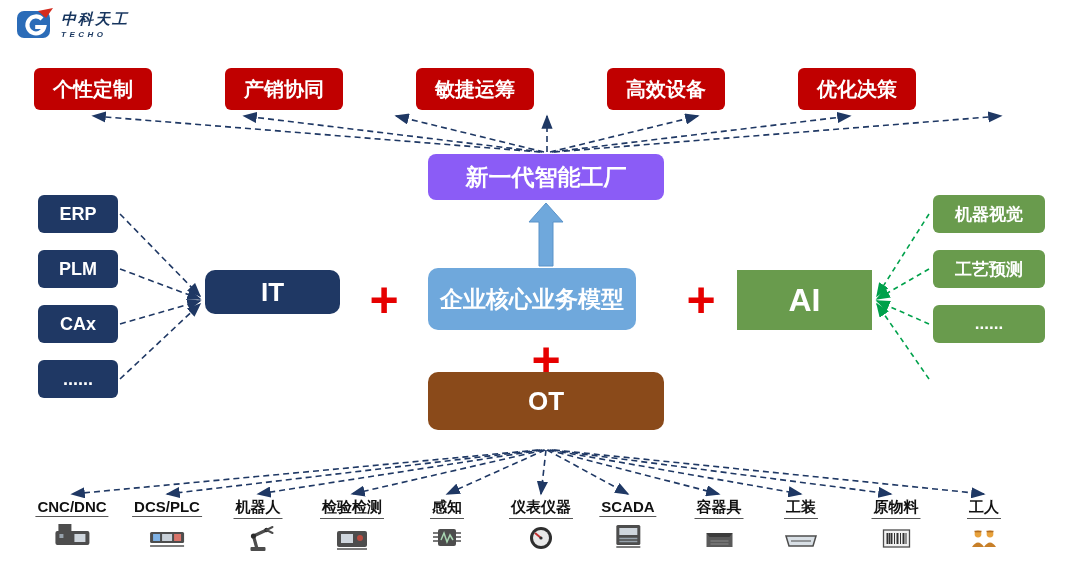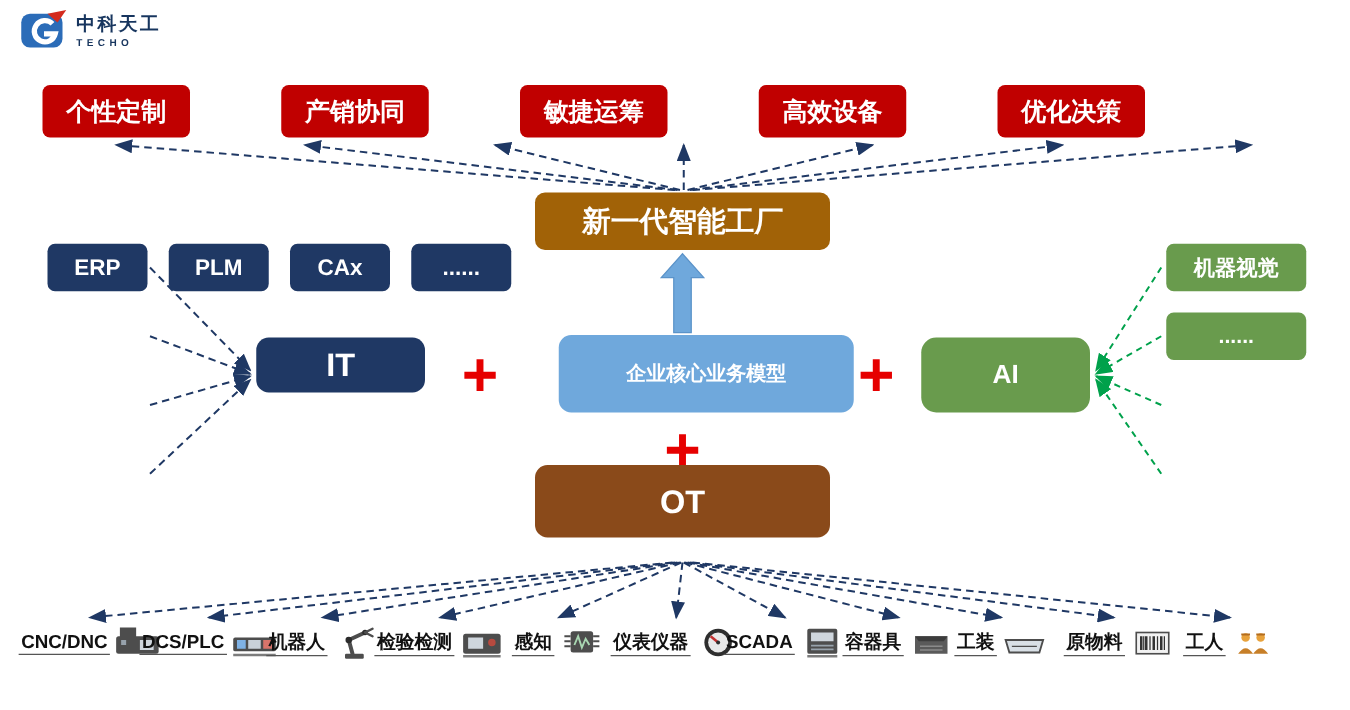--- a/index.html
+++ b/index.html
@@ -4,59 +4,59 @@
 <style>
   * { box-sizing: border-box; margin: 0; padding: 0; }
   html,body { background:#ffffff; }
   body { font-family:"Liberation Sans","DejaVu Sans",sans-serif; }
   .stage { position:relative; width:1080px; height:568px; background:#ffffff; overflow:hidden; }
   .arrow-layer { position:absolute; left:0; top:0; width:1080px; height:568px; pointer-events:none; }
   .dash-navy { stroke:#1F3864; stroke-width:1.6; stroke-dasharray:6 4; fill:none; }
   .dash-green { stroke:#00A14B; stroke-width:1.6; stroke-dasharray:5 4; fill:none; }
 
   
-  .logo { position:absolute; left:16px; top:8px; display:flex; align-items:center; gap:7px; }
+  .logo { position:absolute; left:16px; top:8px; display:flex; align-items:center; gap:7px;font-style:italic; }
   .logo-brand { font-size:15px; font-weight:bold; color:#17355e; letter-spacing:2px; }
   .logo-sub { font-size:8px; font-weight:bold; color:#17355e; letter-spacing:3.5px; margin-top:1px; }
 
   
   .bx { position:absolute; display:flex; align-items:center; justify-content:center;
         color:#fff; font-weight:bold; text-align:center; }
 
   
   .top-row { position:absolute; left:0; top:68px; width:936px; height:42px;
              display:flex; justify-content:space-between; padding:0 20px 0 34px; }
   .cap-box { width:118px; height:42px; background:#C00000; border-radius:6px;
              color:#fff; font-weight:bold; font-size:20px;
              display:flex; align-items:center; justify-content:center; }
 
-  .factory-box { left:428px; top:154px; width:236px; height:46px; background:#a16207;
+  .factory-box { left:428px; top:154px; width:236px; height:46px; background:#8b5cf6;
                  border-radius:8px; font-size:23px; }
 
-  .left-col  { position:absolute; left:38px;  top:195px; display:flex; flex-direction:row; gap:17px; }
+  .left-col  { position:absolute; left:38px;  top:195px; display:flex; flex-direction:column; gap:17px; }
   .right-col { position:absolute; left:933px; top:195px; display:flex; flex-direction:column; gap:17px; }
   .navy-box  { width:80px;  height:38px; background:#1F3864; border-radius:6px; color:#fff;
                font-weight:bold; font-size:18px; display:flex; align-items:center; justify-content:center; }
   .green-box { width:112px; height:38px; background:#699B4D; border-radius:6px; color:#fff;
                font-weight:bold; font-size:17px; display:flex; align-items:center; justify-content:center; }
 
   .it-box   { left:205px; top:270px; width:135px; height:44px; background:#1F3864; border-radius:10px; font-size:26px; }
-  .core-box { left:428px; top:268px; width:236px; height:62px; background:#6FA8DC; border-radius:10px; font-size:16px;margin-left:19px; }
-  .ai-box   { left:737px; top:270px; width:135px; height:60px; background:#699B4D; border-radius:12px; font-size:21px; }
+  .core-box { left:428px; top:268px; width:208px; height:62px; background:#6FA8DC; border-radius:10px; font-size:23px; }
+  .ai-box   { left:737px; top:270px; width:135px; height:60px; background:#699B4D; border-radius:0; font-size:32px; }
   .ot-box   { left:428px; top:372px; width:236px; height:58px; background:#8A4A1A; border-radius:10px; font-size:26px; }
 
   .plus { position:absolute; transform:translate(-50%,-50%); color:#E60000;
           font-size:50px; font-weight:900; line-height:1; }
   .plus-1 { left:384px; top:300px; }
   .plus-2 { left:701px; top:300px; }
   .plus-3 { left:546px; top:360px; }
 
   
   .device { position:absolute; top:498px; transform:translateX(-50%);
-            display:flex; flex-direction:row; align-items:center; gap:3px; }
+            display:flex; flex-direction:column; align-items:center; gap:3px; }
   .device-label { font-size:15px; font-weight:600; color:#111; white-space:nowrap;
                   border-bottom:1.5px solid #555; padding:0 2px 1px; }
   .device-icon { height:32px; display:flex; align-items:center; }
 </style>
 </head>
 <body>
 
 <div class="stage">
 
   <svg class="arrow-layer" viewBox="0 0 1080 568">
@@ -132,20 +132,21 @@
   </div>
 
   <div class="bx it-box">IT</div>
   <div class="plus plus-1">+</div>
   <div class="bx core-box">企业核心业务模型</div>
   <div class="plus plus-2">+</div>
   <div class="bx ai-box">AI</div>
 
   <div class="right-col">
     <div class="green-box">机器视觉</div>
+    <div class="green-box">工艺预测</div>
     <div class="green-box">......</div>
   </div>
 
   <div class="plus plus-3">+</div>
   <div class="bx ot-box">OT</div>
 
   <div>
 
     <div class="device" style="left:72px">
       <span class="device-label">CNC/DNC</span>

